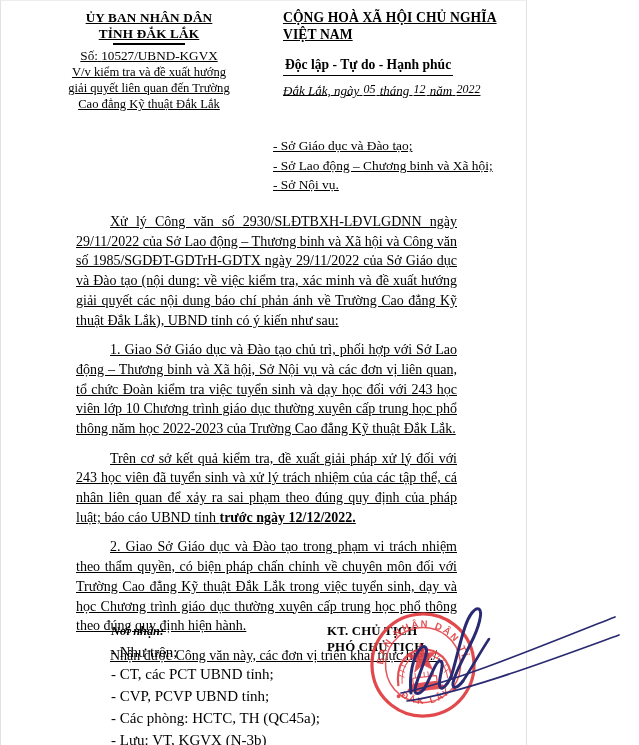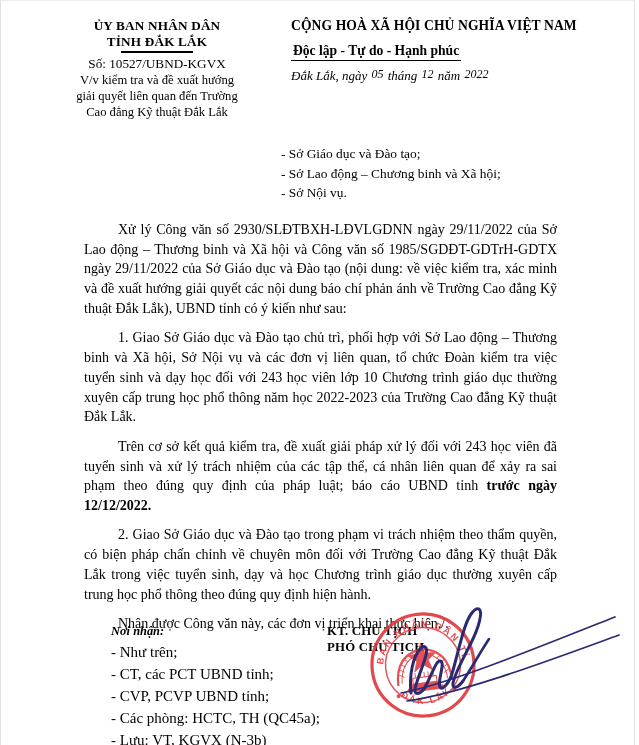--- a/index.html
+++ b/index.html
@@ -10,27 +10,28 @@
   }
   body {
     width: 639px;
     height: 745px;
     font-family: "Liberation Serif", "DejaVu Serif", serif;
     color: #000000;
     overflow: hidden;
   }
   .page {
     position: relative;
-    width: 635px;
+    width: 527px;
     height: 745px;
     background: #ffffff;
     border-left: 1px solid #e2e2e2;
     border-right: 1px solid #e2e2e2;
     border-top: 1px solid #ededed;
-    padding: 8px;
+    padding: 0;
+    text-decoration: underline;
   }
 
   
   .doc-header {
     display: flex;
     flex-direction: row;
     align-items: flex-start;
     padding: 9px 14px 0 14px;
   }
   .hdr-left {
@@ -67,21 +68,21 @@
     font-weight: bold;
     font-size: 13.6px;
     letter-spacing: .1px;
   }
   .motto {
     font-weight: bold;
     font-size: 13.6px;
     display: inline-block;
     border-bottom: 1.4px solid #000;
     padding: 0 2px 1px 2px;
-    margin-top: 8px;
+    margin-top: 14px;
   }
   .place-date {
     font-style: italic;
     font-size: 13px;
     margin-top: 6px;
   }
   .place-date .filled {
     font-style: italic;
     font-size: 12px;
     vertical-align: 1.5px;

